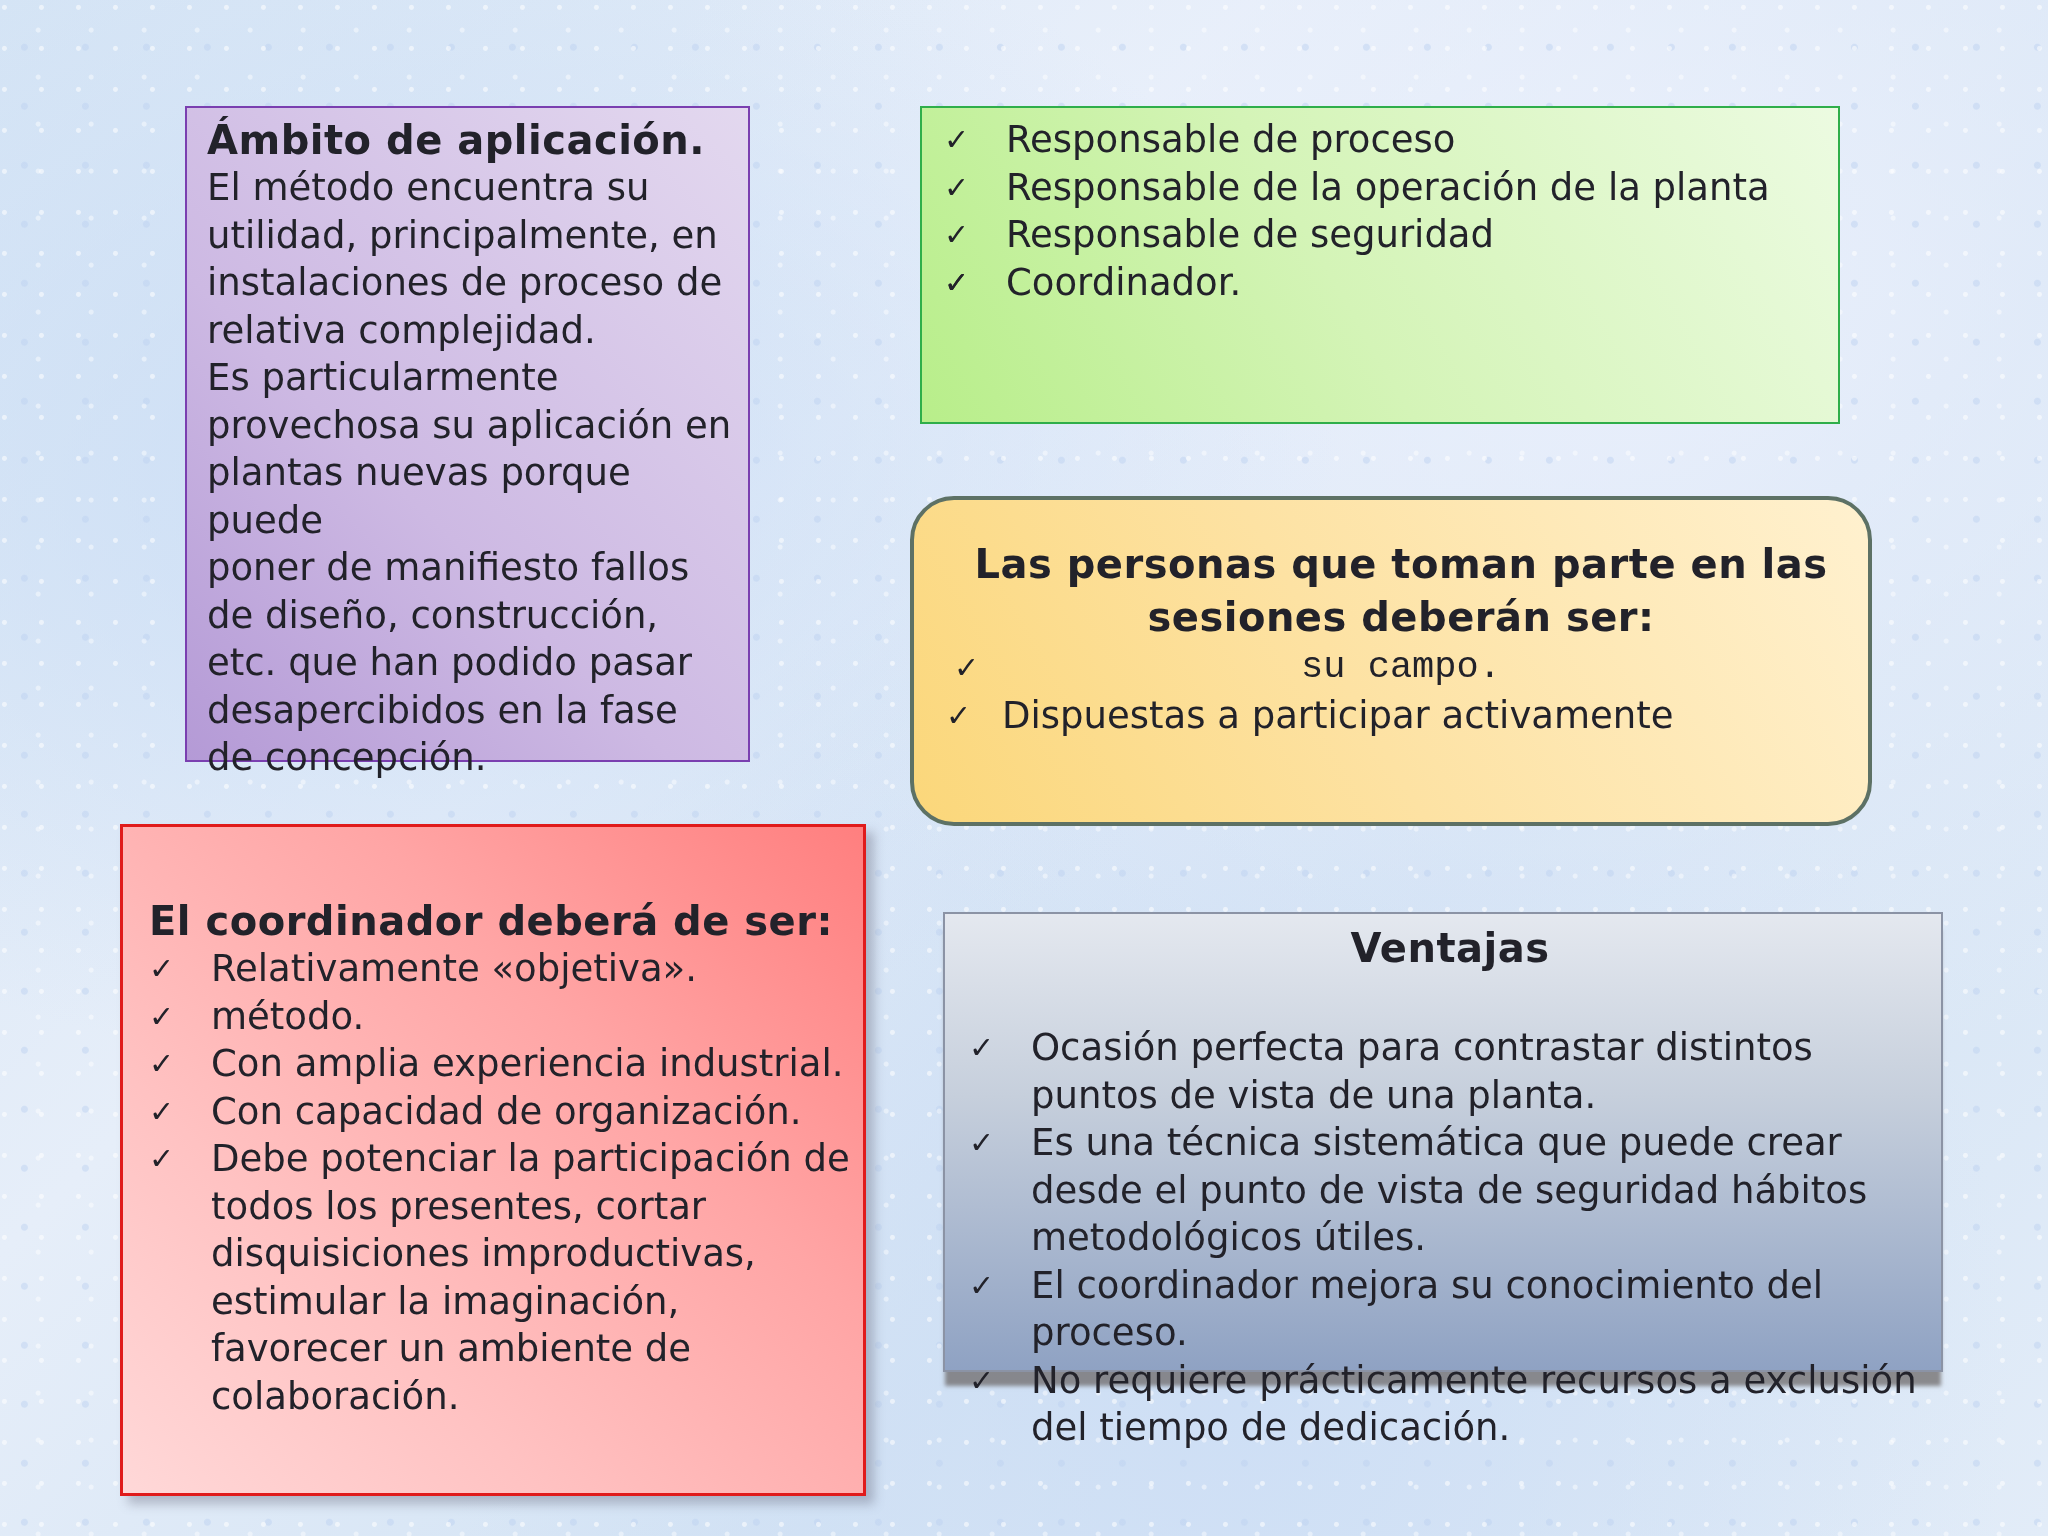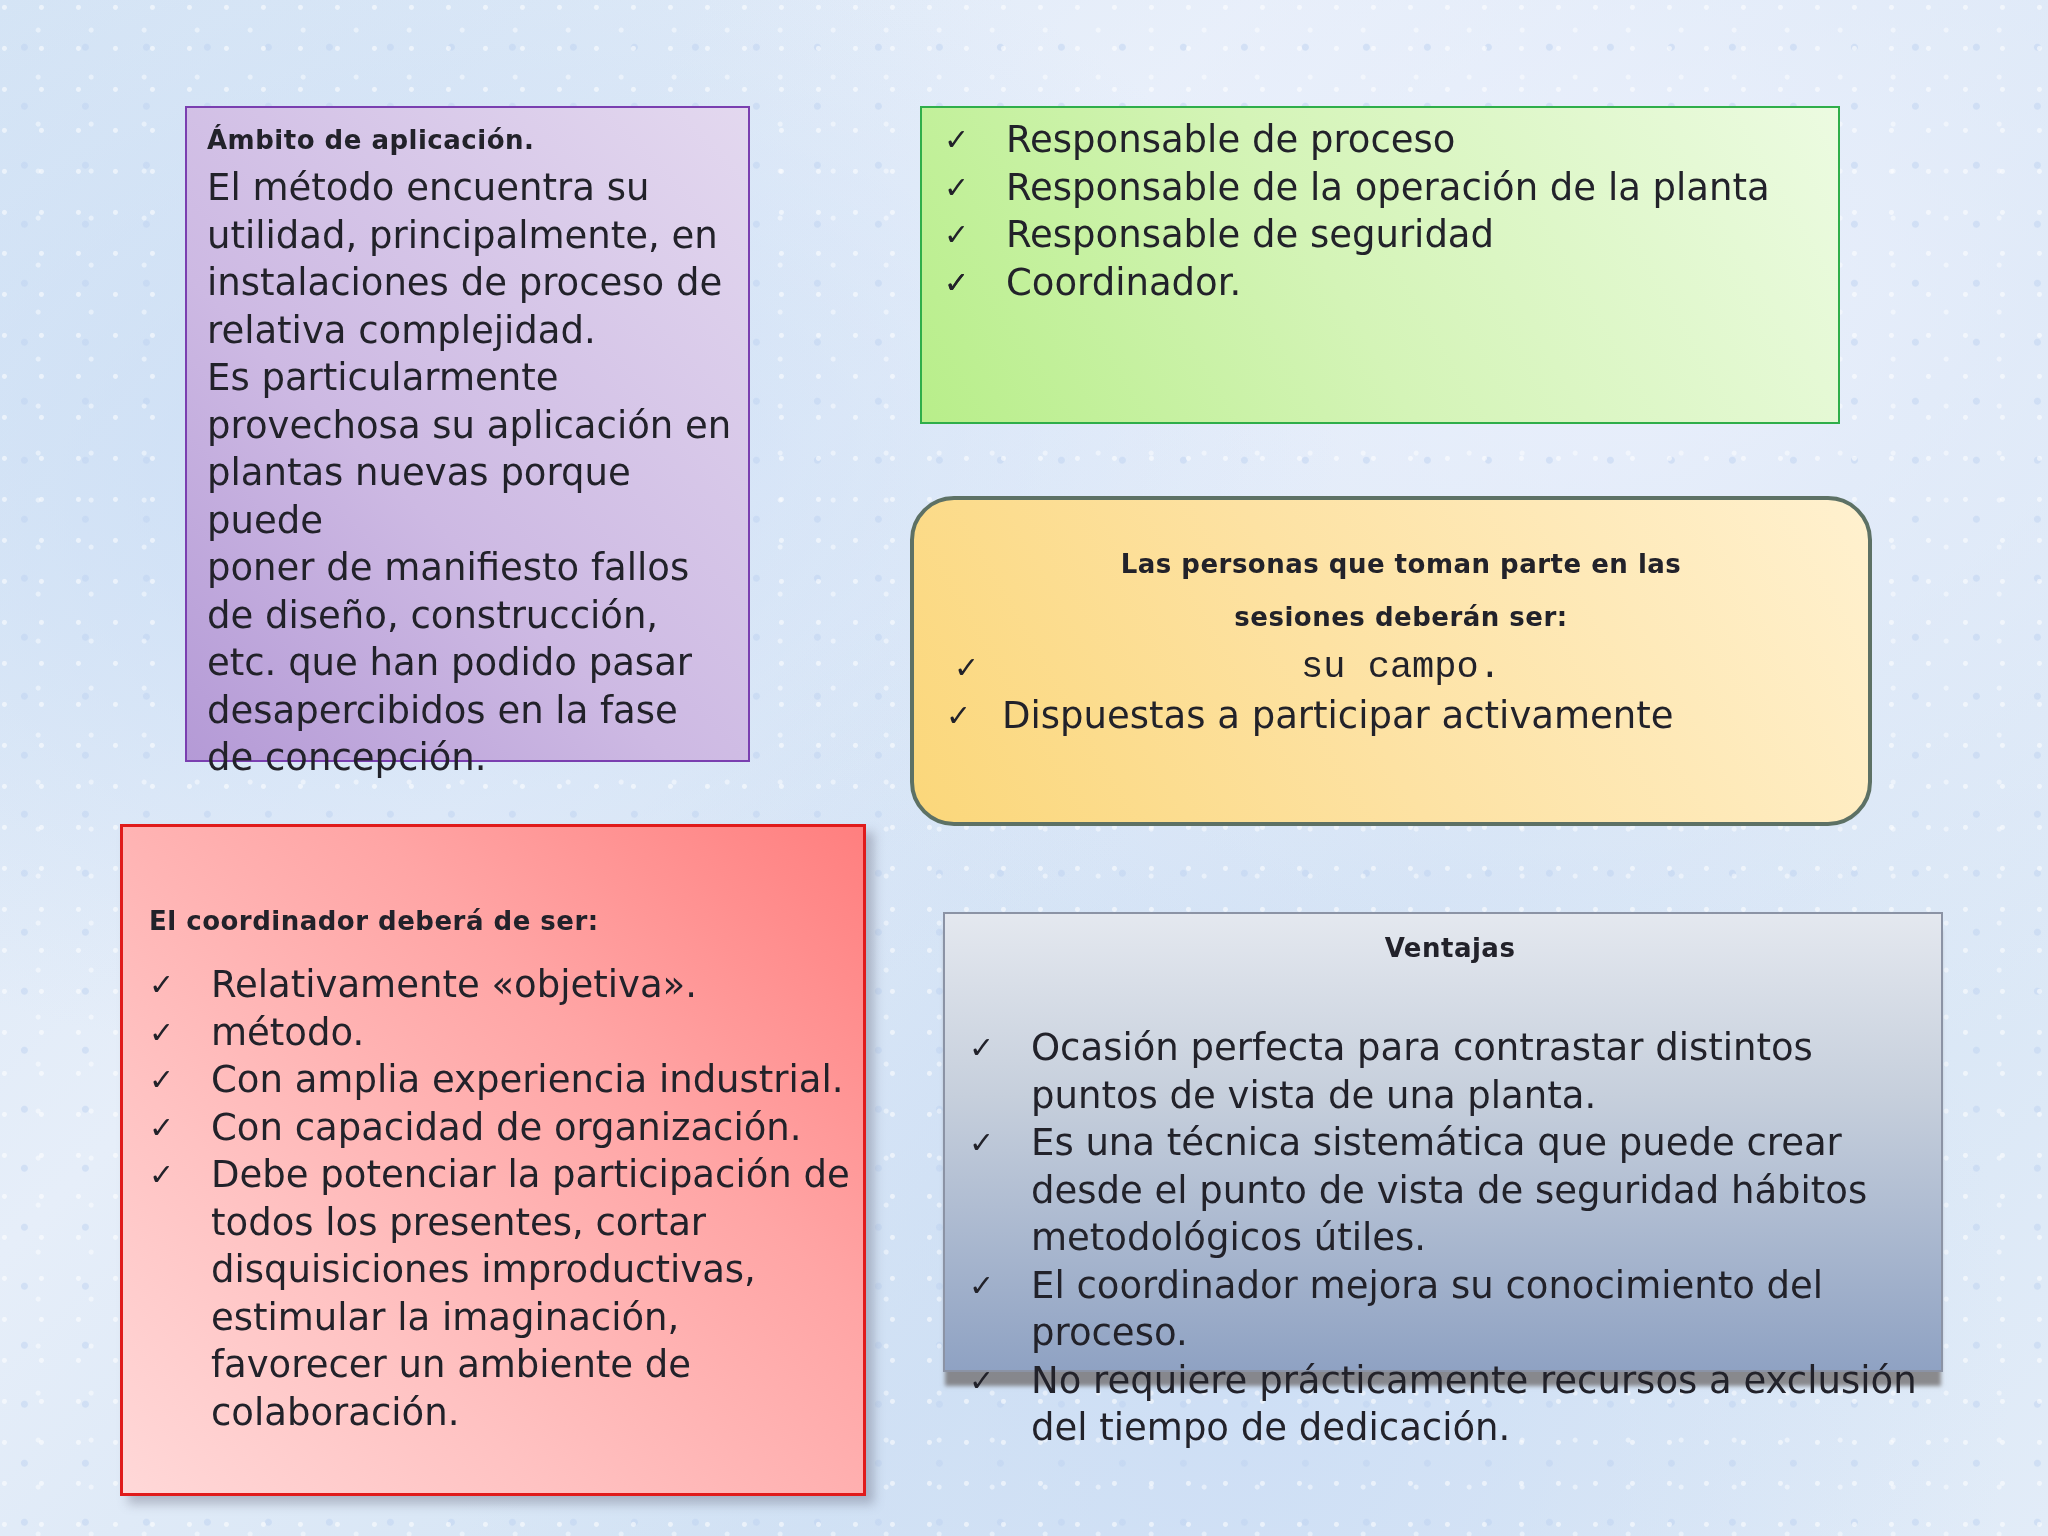--- a/index.html
+++ b/index.html
@@ -12,21 +12,21 @@
       radial-gradient(circle at 40% 80%, rgba(190,210,240,0.5) 0 3px, transparent 4px),
       radial-gradient(ellipse at 20% 30%, rgba(200,220,245,0.8), transparent 40%),
       radial-gradient(ellipse at 80% 20%, rgba(235,240,252,0.9), transparent 45%),
       radial-gradient(ellipse at 60% 90%, rgba(205,222,245,0.9), transparent 45%),
       linear-gradient(135deg, #d6e5f5 0%, #e6eef9 35%, #d3e3f4 65%, #e2ecf8 100%);
     background-size: 37px 41px, 53px 47px, 61px 59px, 100% 100%, 100% 100%, 100% 100%, 100% 100%;
     font-family: "DejaVu Sans", sans-serif;
     color:#22222a;
   }
   .box { position:absolute; box-sizing:border-box; }
-  .title { font-weight:bold; font-size:26px; line-height:48px; letter-spacing:0.5px; }
+  .title { font-weight:bold; font-size:40px; line-height:48px; letter-spacing:0.5px; }
   .txt { font-size:37px; line-height:47.5px; }
   ul.checks { list-style:none; margin:0; padding:0; }
   ul.checks li { position:relative; padding-left:62px; font-size:37px; line-height:47.5px; }
   ul.checks li .chk { position:absolute; left:0; top:0; font-size:30px; }
 
   #ambito {
     left:185px; top:106px; width:565px; height:656px;
     border:2px solid #7a3fb0;
     background:linear-gradient(45deg, #b49ad6 0%, #cdb9e3 40%, #e3d8ef 100%);
     padding:8px 16px 0 20px;
@@ -47,21 +47,21 @@
   #personas .title { line-height:53px; }
   #personas ul.checks li { text-align:left; padding-left:64px; }
   #personas ul.checks li.center2 { text-align:center; padding-left:0;font-family:Liberation Mono, monospace; }
   #coord {
     left:120px; top:824px; width:746px; height:672px;
     border:3px solid #e01b1b;
     background:linear-gradient(225deg, #ff7f7f 0%, #ffa5a5 35%, #ffc2c2 70%, #ffd8d8 100%);
     box-shadow:8px 8px 10px rgba(90,90,110,0.35);
     padding:70px 10px 0 26px;
   }
-  #coord .title { margin-bottom:16px; }
+  #coord .title { margin-bottom:0; }
   #ventajas {
     left:943px; top:912px; width:1000px; height:460px;
     border:2px solid #8b93a5;
     background:linear-gradient(180deg, #e4e8ef 0%, #c6cfdc 40%, #8fa2c3 100%);
     box-shadow:0 16px 4px -2px rgba(110,105,105,0.75);
     padding:10px 10px 0 24px;
   }
   #ventajas .title { text-align:center; margin-bottom:52px; }
 </style>
 </head>

